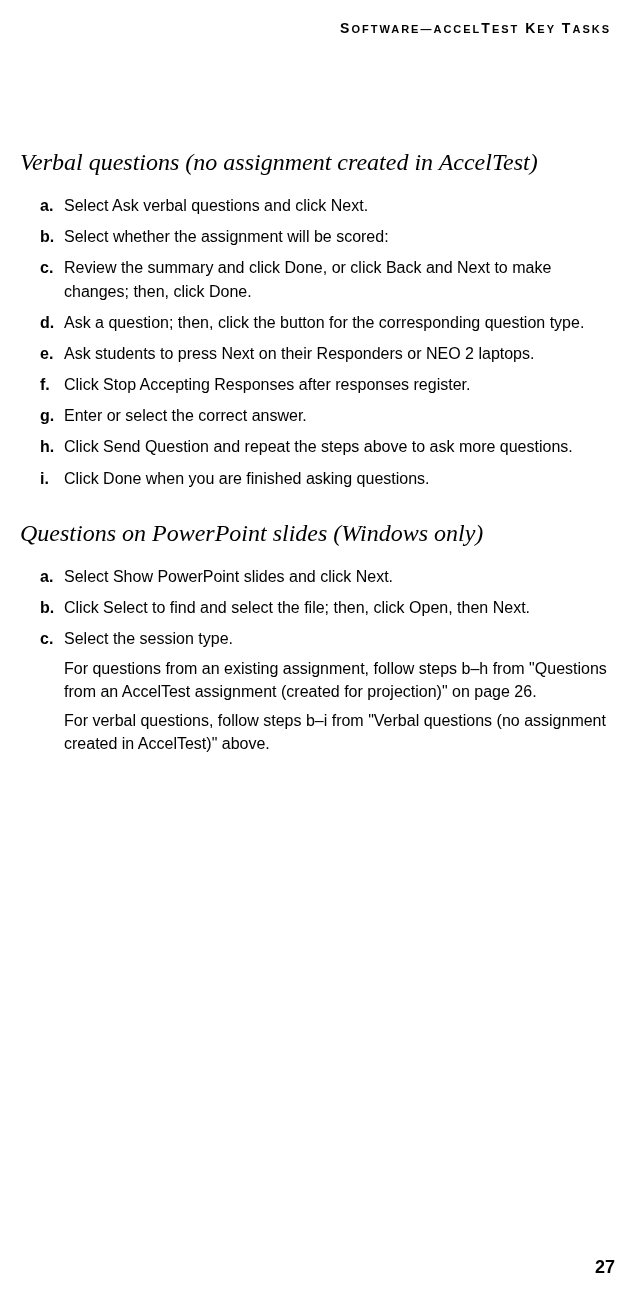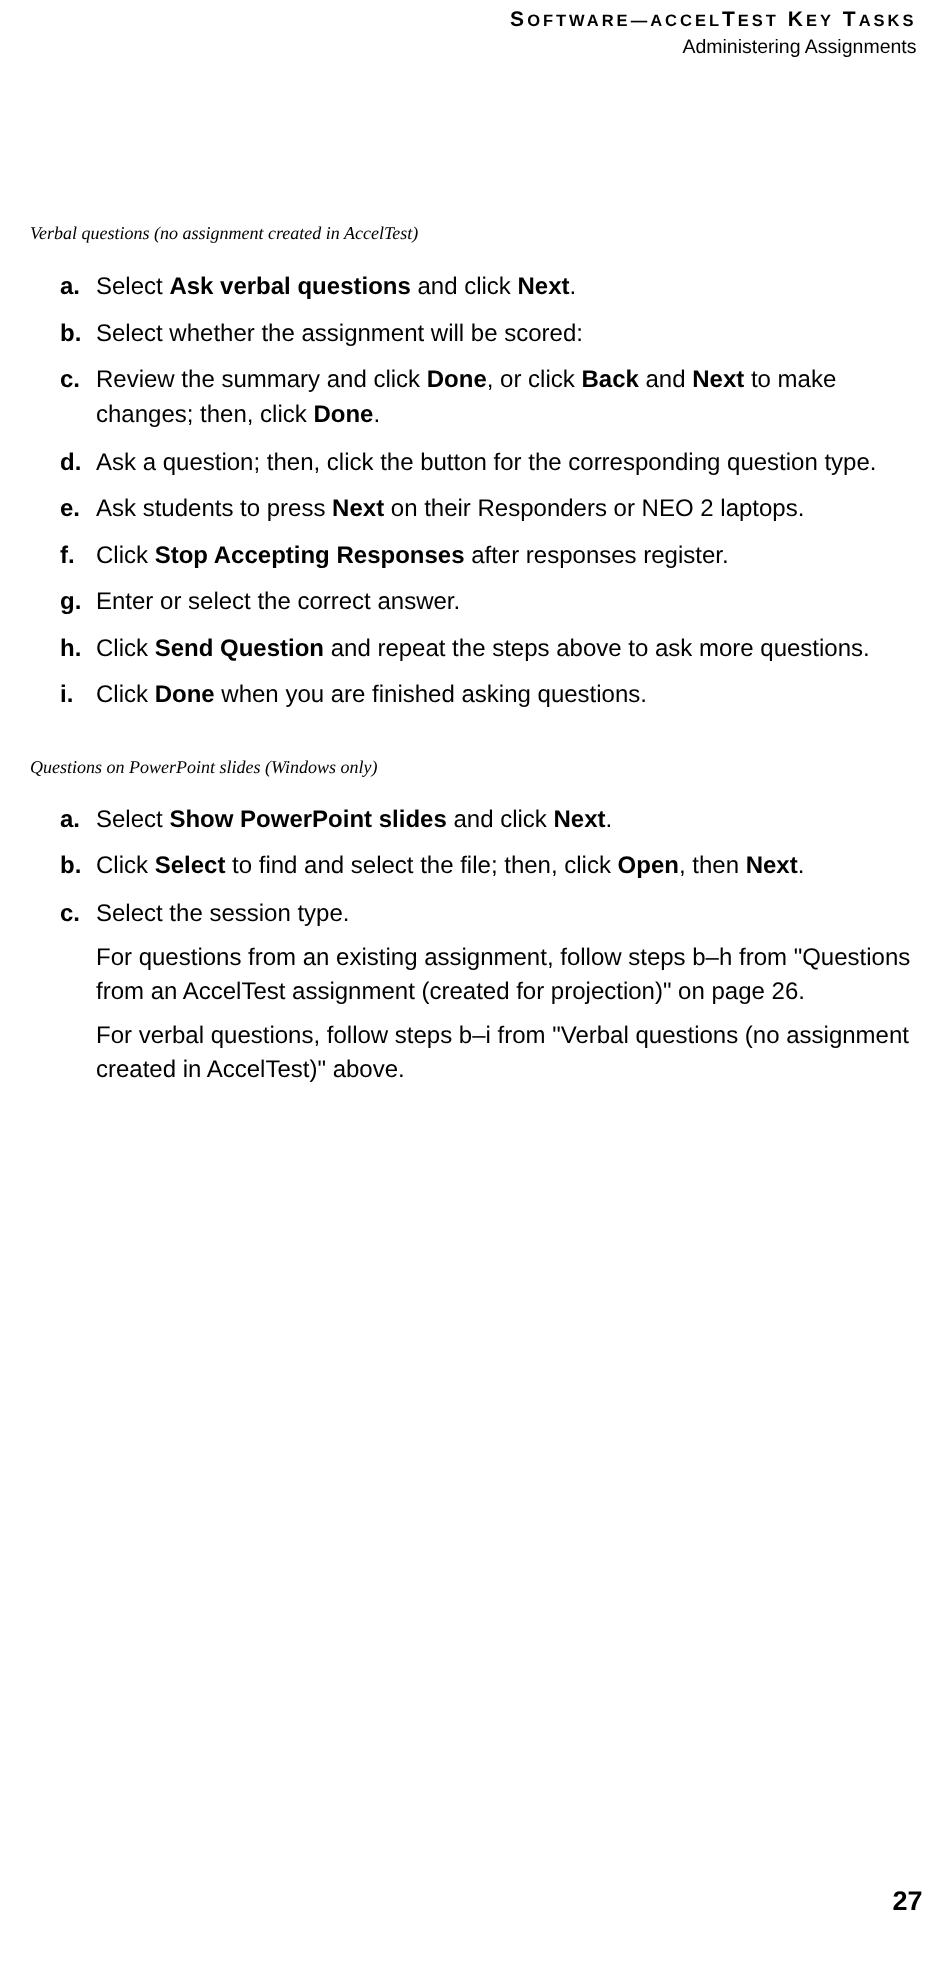--- a/index.html
+++ b/index.html
@@ -7,21 +7,21 @@
     padding: 0;
     font-family: Arial, Helvetica, sans-serif;
     background: #fff;
     color: #000;
     width: 631px;
     height: 1308px;
     position: relative;
     box-sizing: border-box;
   }
   .page {
-    padding: 4px 20px 0 20px;
+    padding: 20px 20px 0 20px;
     box-sizing: border-box;
     height: 100%;
     position: relative;
   }
   .header {
     text-align: right;
     margin-bottom: 110px;
   }
   .header-title {
     font-size: 14px;
@@ -32,21 +32,21 @@
   .header-title .sc {
     font-size: 11px;
   }
   .header-sub {
     font-size: 13px;
     margin-top: 2px;
   }
   .section-heading {
     font-family: Georgia, "Times New Roman", serif;
     font-style: italic;
-    font-size: 12px;
+    font-size: 24px;
     margin: 0 0 16px 0;
     line-height: 1.3;
   }
   .list {
     margin: 0 0 28px 0;
     padding: 0;
   }
   .item {
     display: flex;
     margin-bottom: 8px;
@@ -62,37 +62,36 @@
   }
   .item .body {
     flex: 1;
   }
   .item .body p {
     margin: 0 0 6px 0;
   }
   .item .body p:last-child {
     margin-bottom: 0;
   }
-  .b { font-weight: bold; }
+  .b { font-weight: normal; }
   .page-number {
     position: absolute;
     bottom: 30px;
     right: 16px;
     font-weight: bold;
     font-size: 18px;
   }
 </style>
 </head>
 <body>
 
 <div class="page">
 
   <div class="header">
     <div class="header-title" id="header-title"><span>S</span><span class="sc">OFTWARE</span><span class="sc">—A</span><span class="sc">CCEL</span><span>T</span><span class="sc">EST</span><span> K</span><span class="sc">EY</span><span> T</span><span class="sc">ASKS</span></div>
-    <div class="header-sub">Administering Assignments</div>
   </div>
 
   <div id="sections-container">
       <div class="section-heading">Verbal questions (no assignment created in AccelTest)</div>
       <div class="list">
         <div class="item">
           <div class="marker">a.</div>
           <div class="body">
             <p>Select <span class="b">Ask verbal questions</span> and click <span class="b">Next</span>.</p>
           </div>

